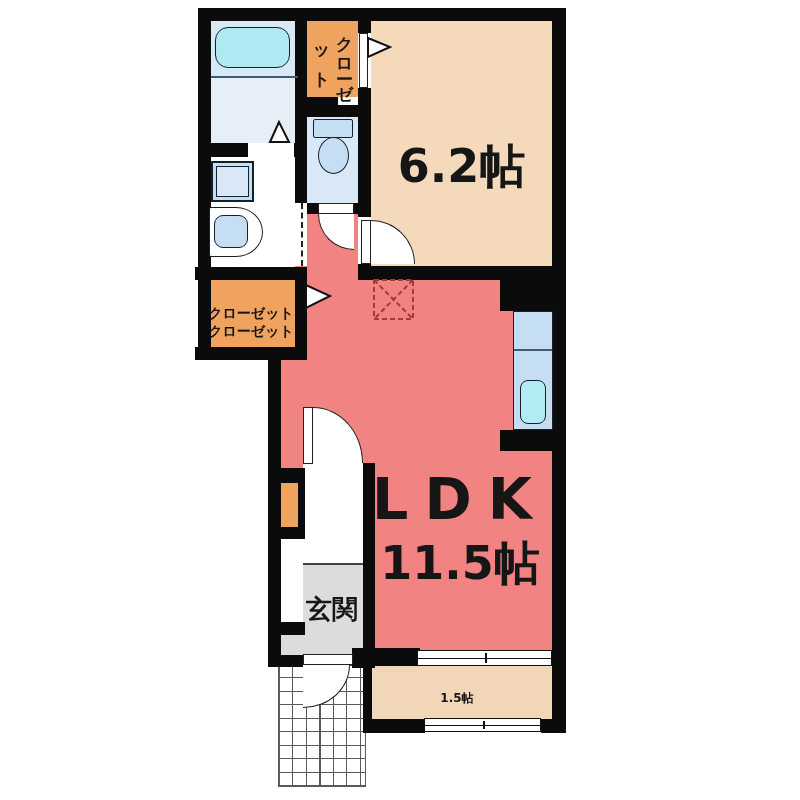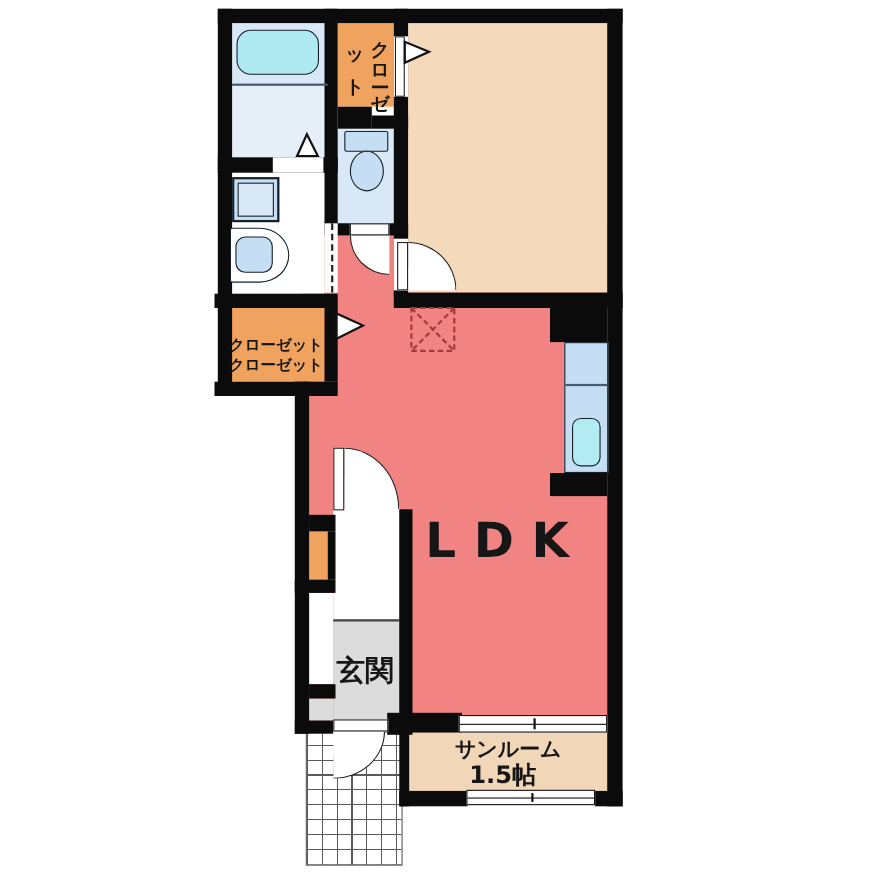--- a/index.html
+++ b/index.html
@@ -119,25 +119,26 @@
     <polygon points="306,285 306,308 330,296" fill="#ffffff" stroke="#111" stroke-width="2"></polygon>
     <g stroke="#A23B3B" stroke-width="2" fill="none" stroke-dasharray="5,3">
       <rect x="374" y="280" width="39" height="39"></rect>
       <line x1="374" y1="280" x2="413" y2="319"></line>
       <line x1="413" y1="280" x2="374" y2="319"></line>
     </g>
   </svg>
 
   <div class="abs" style="left:248px;top:143px;width:46px;height:14px;background:#fff;"></div>
 
+  <div class="lbl" style="left:371px;top:136px;width:181px;font-size:46px;">6.2帖</div>
 
-  <div class="lbl" style="left:365px;top:466px;width:190px;font-size:44px;letter-spacing:16px;">LDK</div>
+  <div class="lbl" style="left:365px;top:466px;width:190px;font-size:57px;letter-spacing:16px;">LDK</div>
+  <div class="lbl" style="left:365px;top:533px;width:190px;font-size:46px;">11.5帖</div>
 
   <div class="lbl" style="left:301px;top:592px;width:62px;font-size:26px;">玄関</div>
 
-  <div class="lbl" style="left:372px;top:668px;width:180px;font-size:19px;">サンルーム</div>
-  <div class="lbl" style="left:372px;top:690px;width:170px;font-size:22px;">1.5帖</div>
+  <div class="lbl" style="left:372px;top:690px;width:170px;font-size:12px;">1.5帖</div>
 
   <div class="lbl" style="left:207px;top:305px;width:88px;font-size:14px;">クローゼット</div>
   <div class="lbl" style="left:207px;top:323px;width:88px;font-size:14px;">クローゼット</div>
 
   <div class="lbl" style="left:309px;top:24px;width:47px;height:72px;font-size:17px;writing-mode:vertical-rl;letter-spacing:3px;line-height:23px;white-space:normal;">クローゼット</div>
 </div>
 
 </body></html>

